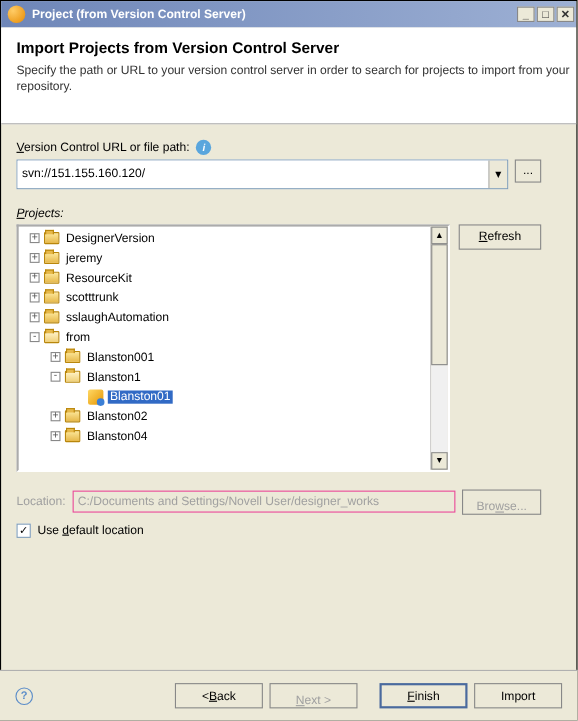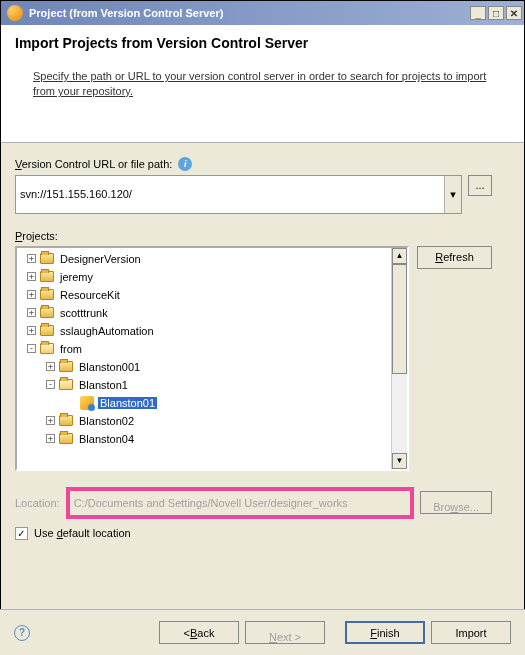--- a/index.html
+++ b/index.html
@@ -5,35 +5,35 @@
 * { box-sizing: border-box; font-family: Tahoma, sans-serif; font-size: 11px; }
 body { margin: 0; padding: 0; background: #ece9d8; width: 525px; height: 655px; overflow: hidden; border: 1px solid #000; }
 
 .titlebar { background: linear-gradient(to right, #6e86b8, #9db0d4); height: 24px; display: flex; align-items: center; padding: 0 2px 0 6px; color: #fff; justify-content: flex-end; }
 .titlebar .icon { width: 16px; height: 16px; background: radial-gradient(circle at 30% 30%, #ffcc66, #e68a00); border-radius: 50%; margin-right: 6px; flex-shrink: 0; }
 .titlebar .title { flex: 1; font-weight: bold; }
 .titlebar .winbtn { width: 16px; height: 14px; background: #ece9d8; border: 1px solid #888; margin-left: 2px; display: flex; align-items: center; justify-content: center; color: #333; font-size: 10px; font-weight: bold; font-family: Arial; }
 
 .banner { background: #fff; padding: 10px 2px 24px 14px; border-bottom: 1px solid #b0b0b0; }
 .banner h1 { margin: 0 0 6px 0; font-size: 14px; font-weight: bold; color: #000; }
-.banner p { margin: 18px; color: #333; line-height: 1.4; text-decoration: underline; }
+.banner p { margin: 0; color: #333; line-height: 1.4; }
 
 .body-area { padding: 14px 32px 10px 14px; }
 
 .field-label { margin-bottom: 4px; display: flex; align-items: center; color: #000; }
 .field-label .info { width: 14px; height: 14px; background: #5aa6dd; border-radius: 50%; margin-left: 6px; display: flex; align-items: center; justify-content: center; color: #fff; font-style: italic; font-weight: bold; font-size: 9px; }
 .underline { text-decoration: underline; }
 
 .url-row { display: flex; gap: 6px; margin-bottom: 16px; }
-.combo { flex: 1; display: flex; border: 1px solid #7f9db9; background: #fff; height: 39px; }
+.combo { flex: 1; display: flex; border: 1px solid #7f9db9; background: #fff; height: 27px; }
 .combo input { flex: 1; border: none; padding: 0 4px; outline: none; font-size: 11px; background: #fff; }
 .combo .dropdown-btn { width: 17px; background: #ece9d8; border-left: 1px solid #b0b0b0; display: flex; align-items: center; justify-content: center; color: #000; }
 .square-btn { width: 24px; height: 21px; background: #ece9d8; border: 1px solid #888; display: flex; align-items: center; justify-content: center; }
 
-.projects-label { margin-bottom: 4px; }
+.projects-label { margin-bottom: 4px; font-style: italic; }
 .projects-row { display: flex; gap: 8px; }
 .tree-container { flex: 1; border: 2px inset #fff; background: #fff; height: 225px; display: flex; }
 .tree-scroll { flex: 1; overflow: hidden; padding: 2px 0; }
 .scrollbar { width: 16px; background: #ece9d8; border-left: 1px solid #ccc; display: flex; flex-direction: column; }
 .scrollbar .sb-btn { height: 16px; background: #ece9d8; border: 1px solid #888; display: flex; align-items: center; justify-content: center; font-size: 8px; color: #000; }
 .scrollbar .sb-track { flex: 1; background: #f0f0f0; position: relative; }
 .scrollbar .sb-thumb { position: absolute; top: 0; left: 0; right: 0; height: 110px; background: #ece9d8; border: 1px solid #888; }
 
 .tree-node { display: flex; align-items: center; height: 18px; white-space: nowrap; }
 .tree-node .expander { width: 9px; height: 9px; border: 1px solid #888; display: flex; align-items: center; justify-content: center; font-size: 9px; line-height: 1; color: #555; background: #fff; font-family: monospace; }
@@ -45,21 +45,21 @@
 .tree-label { padding: 0 2px; color: #000; }
 .tree-label.selected { background: #316ac5; color: #fff; }
 
 .btn { background: #ece9d8; border: 1px solid #888; height: 23px; padding: 0 12px; display: inline-flex; align-items: center; justify-content: center; color: #000; }
 .btn.disabled { color: #a0a0a0; align-items: flex-end; }
 .btn.default { border: 2px solid #4a6a9e; padding: 0 11px; }
 .refresh-btn { width: 75px; text-align: center; }
 
 .location-row { display: flex; align-items: center; gap: 6px; margin-top: 16px; }
 .location-row .lbl { color: #a0a0a0; }
-.location-row input { flex: 1; border: 4px solid #ec4899; background: #ece9d8; height: 32px; padding: 0 4px; color: #a0a0a0; }
+.location-row input { flex: 1; border: 1px solid #ec4899; background: #ece9d8; height: 20px; padding: 0 4px; color: #a0a0a0; }
 
 .checkbox-row { display: flex; align-items: center; margin-top: 8px; gap: 6px; color: #000; }
 .checkbox-row .cb { width: 13px; height: 13px; border: 1px solid #7f9db9; background: #fff; display: flex; align-items: center; justify-content: center; font-size: 10px; color: #000; }
 
 .footer { position: absolute; bottom: 0; left: 0; right: 0; border-top: 1px solid #b0b0b0; height: 46px; display: flex; align-items: center; padding: 0 14px; background: #ece9d8; }
 .footer .help { width: 16px; height: 16px; border: 1.5px solid #5a8cc9; border-radius: 50%; display: flex; align-items: center; justify-content: center; color: #5a8cc9; font-weight: bold; font-size: 10px; }
 .footer .spacer { flex: 1; }
 .footer .btn { width: 80px; margin-left: 6px; }
 .footer .btn-pair { display: flex; margin-right: 14px; }
 .footer .btn-pair .btn:first-child { margin-left: 0; }

